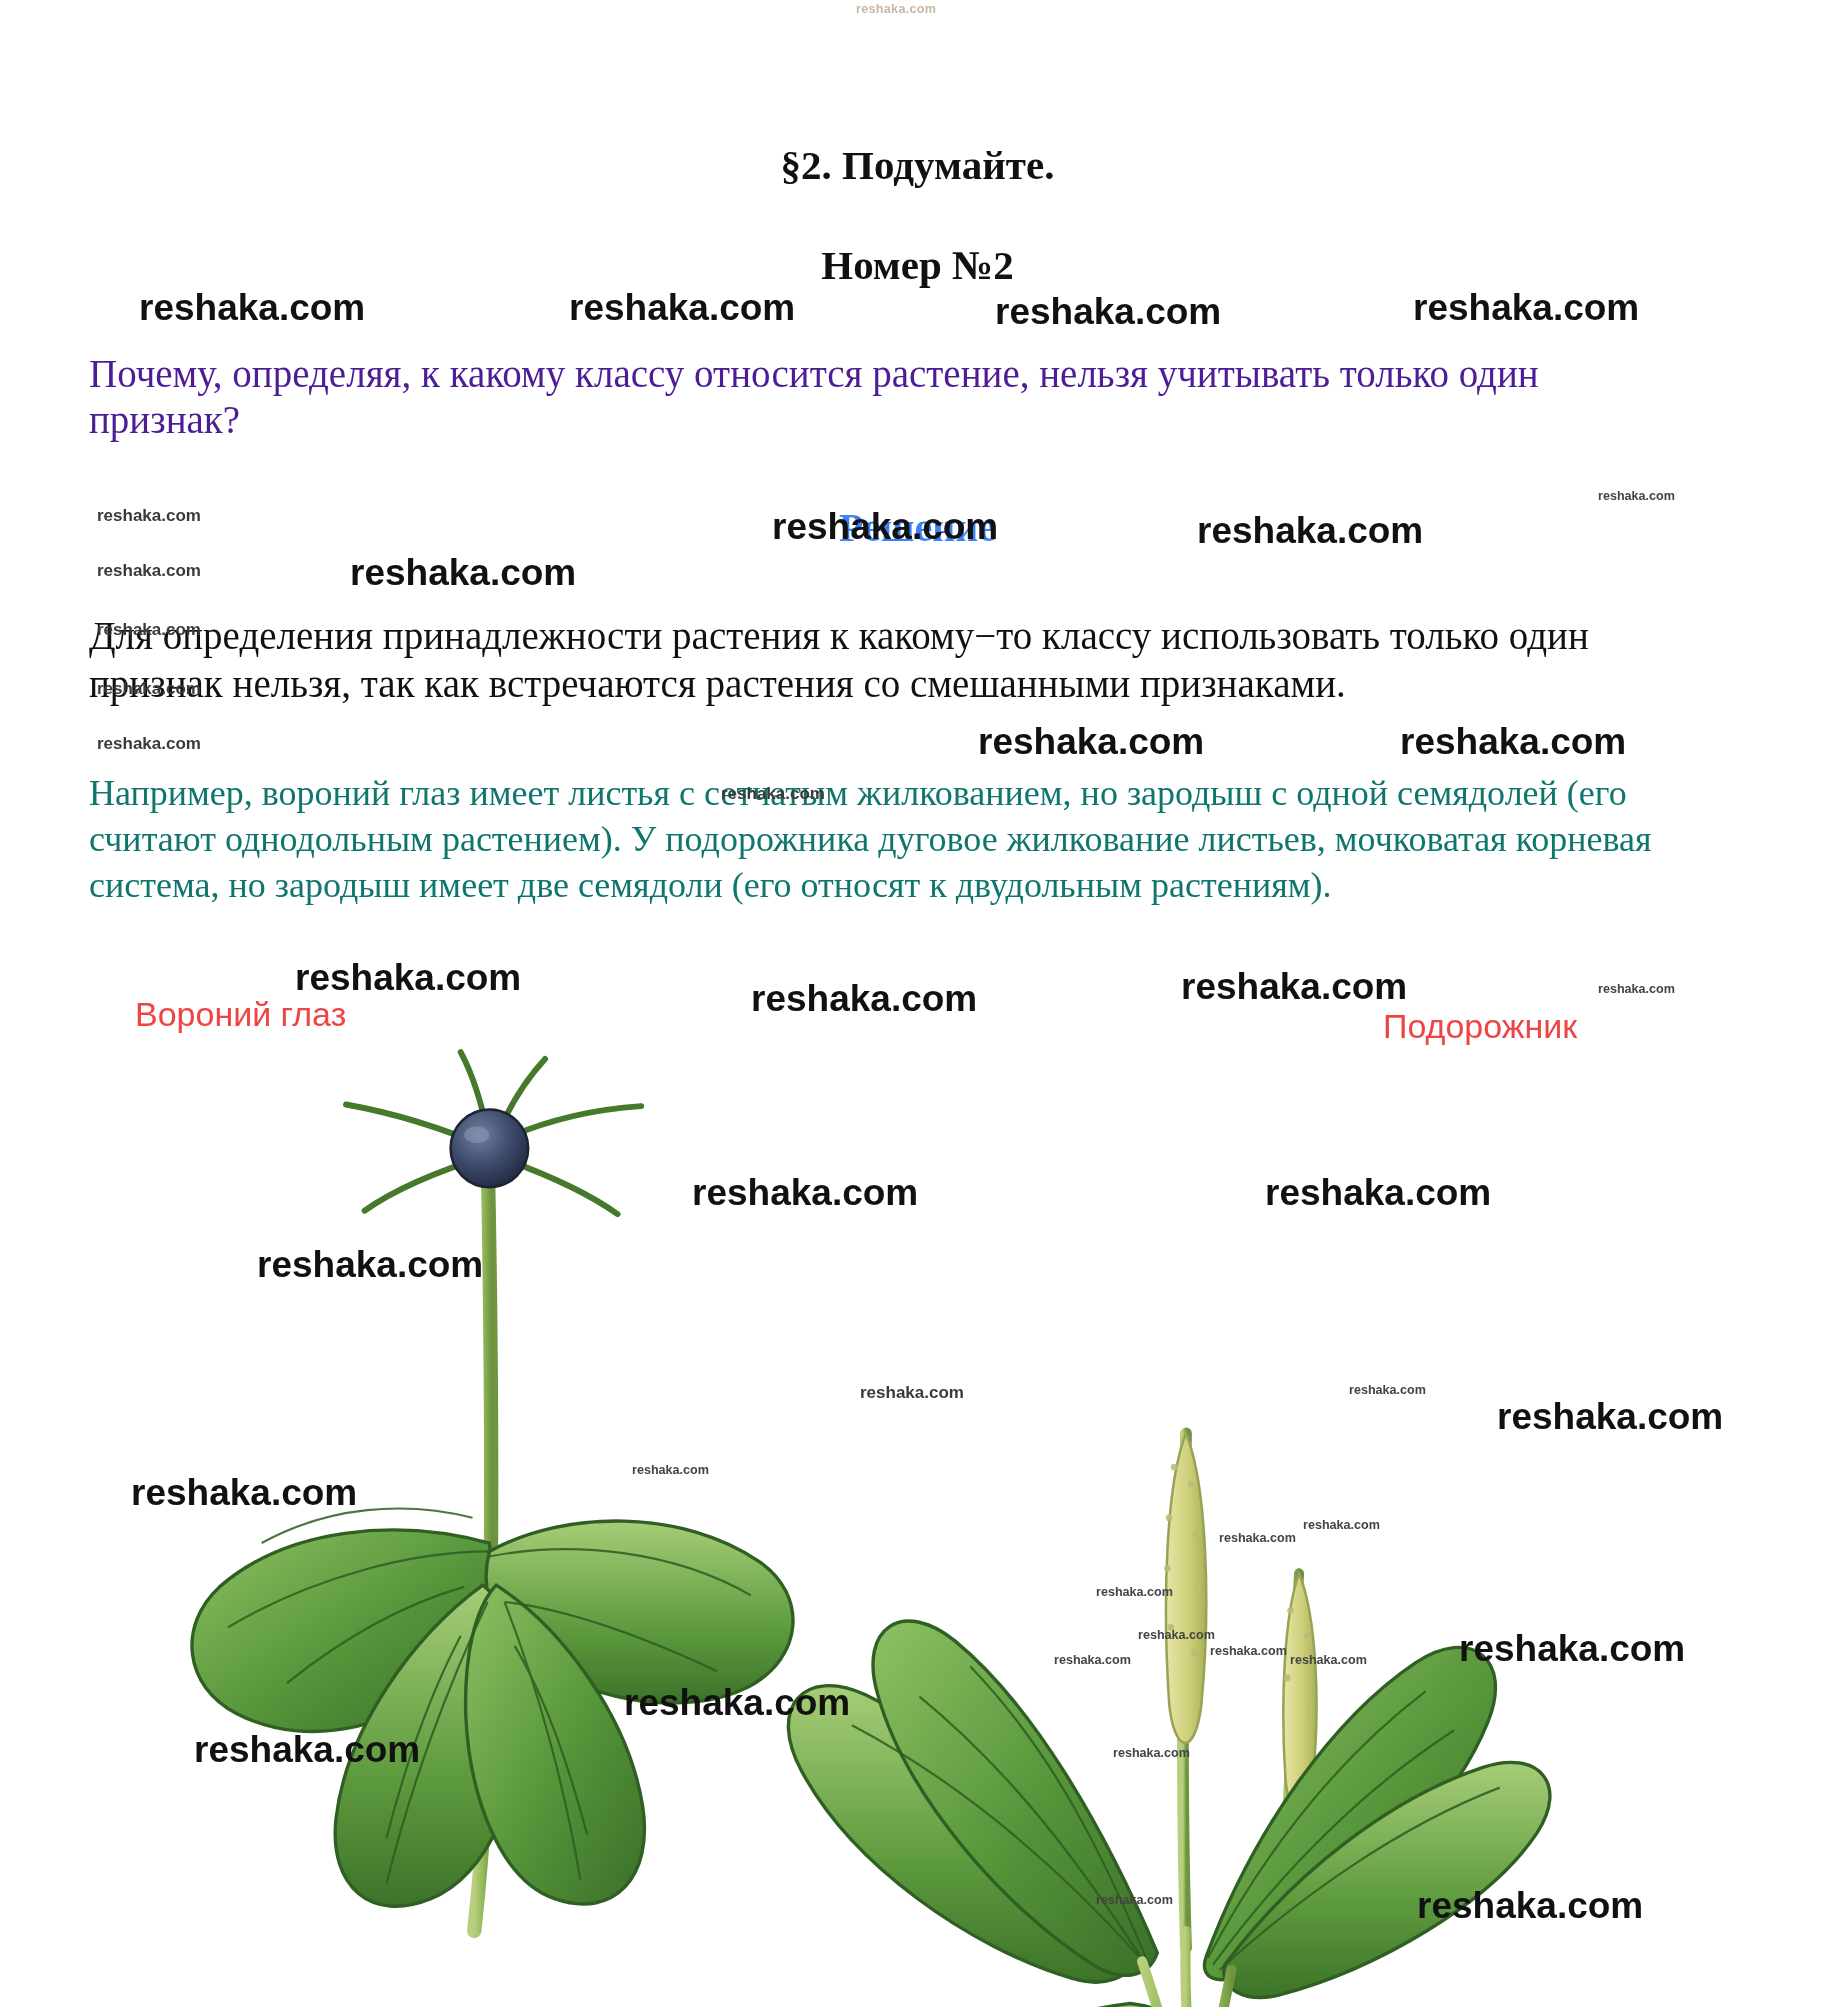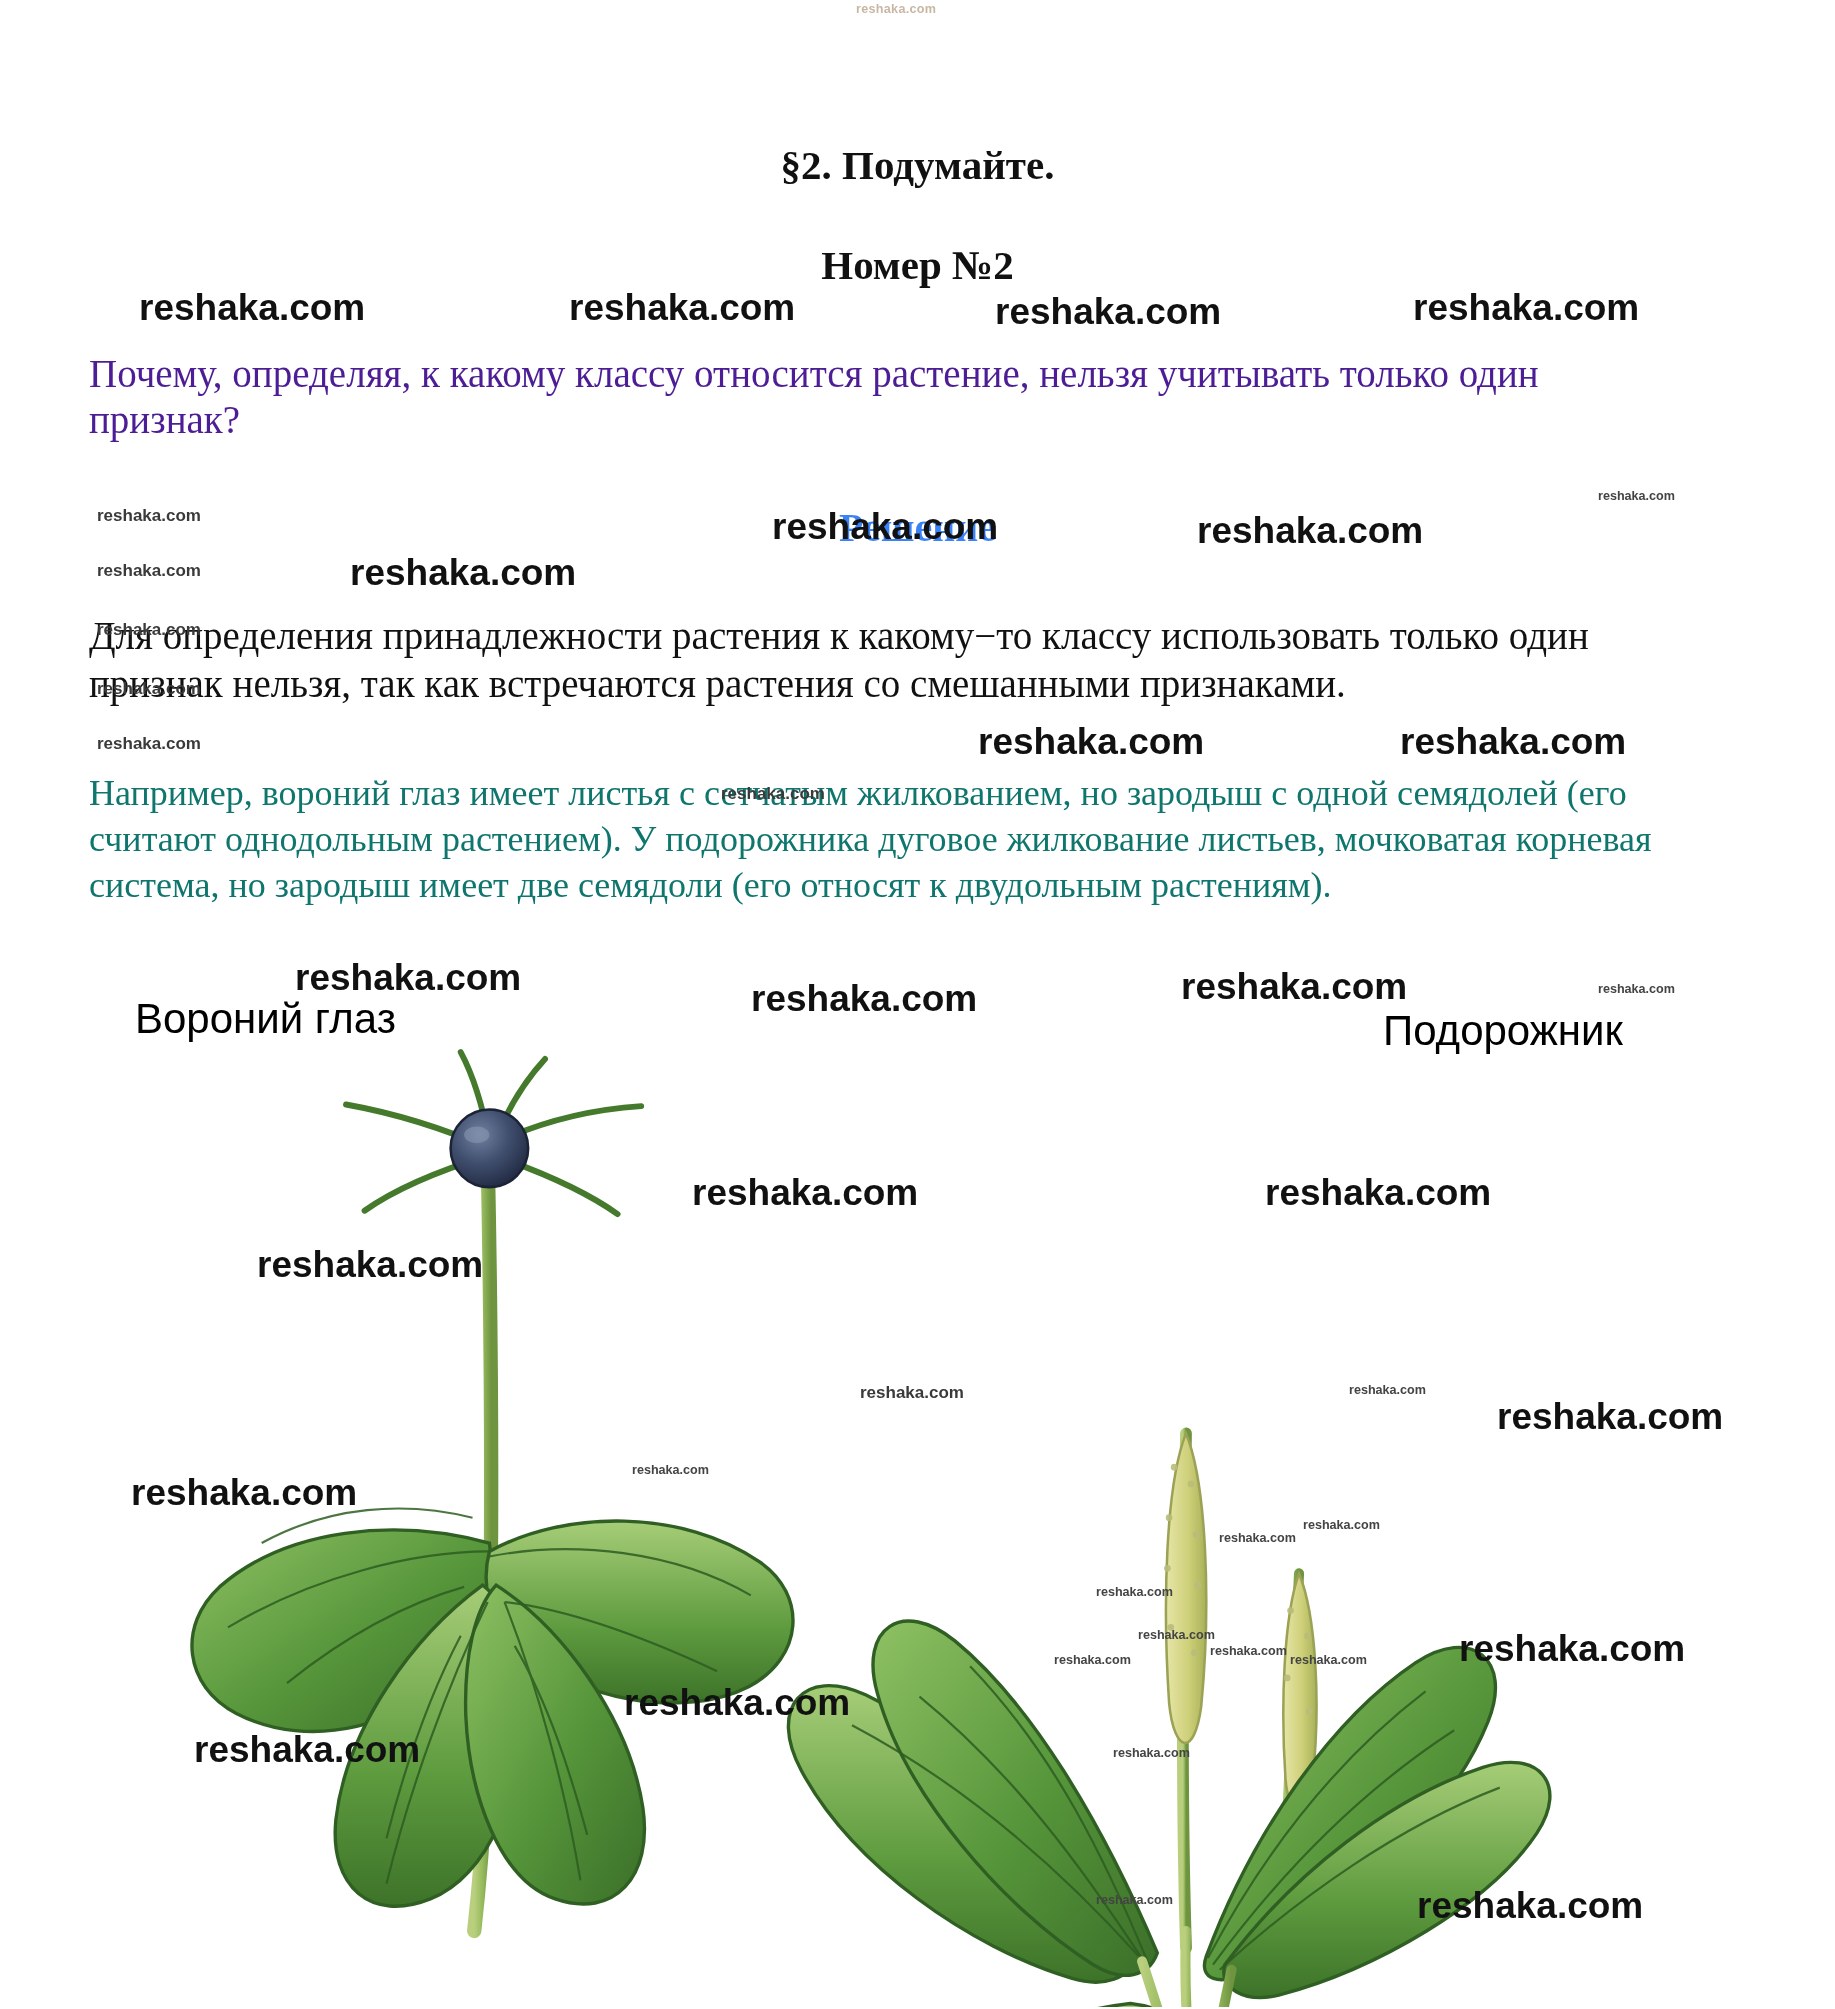--- a/index.html
+++ b/index.html
@@ -92,22 +92,22 @@
   .figure {
     position: absolute;
     top: 961px;
     left: 93px;
     width: 1653px;
     height: 1046px;
   }
   .fig-label {
     position: absolute;
     font-family: "Liberation Sans", sans-serif;
-    font-size: 42px;
-    color: #000000;
+    font-size: 34px;
+    color: #ef4444;
     white-space: nowrap;
   }
   .fig-label.left  { left: 42px;  top: 34px; }
   .fig-label.right { left: 1290px; top: 46px; }
 
   svg.plants { position: absolute; left: 0; top: 0; }
 
   
   .wm {
     position: absolute;

